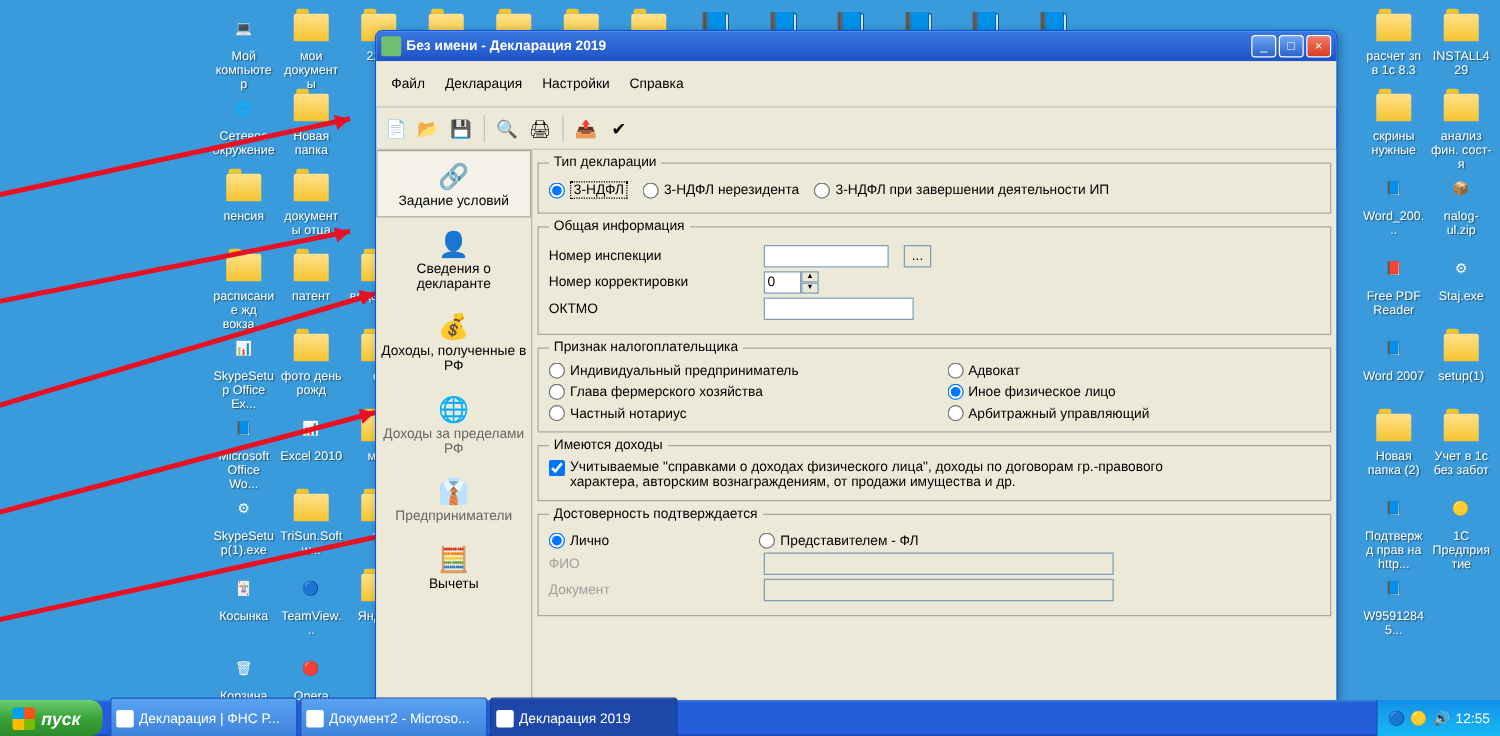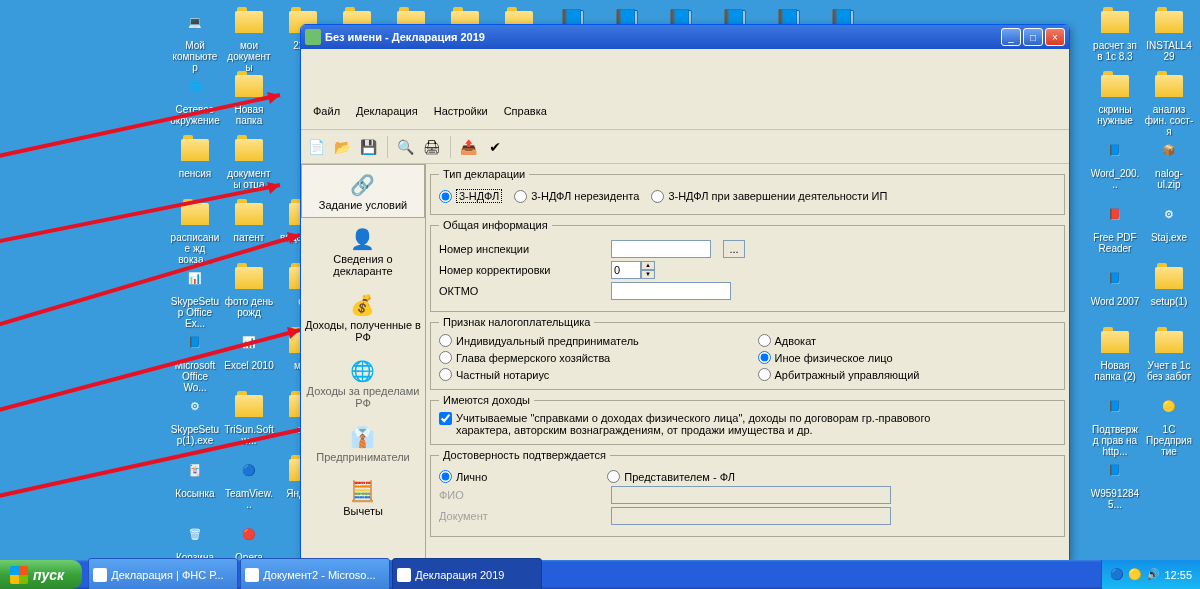--- a/index.html
+++ b/index.html
@@ -15,21 +15,21 @@
 
 
 .window { position: absolute; top: 24px; left: 300px; width: 770px; height: 538px; background: #ece9d8; border: 1px solid #0055ea; border-radius: 6px 6px 0 0; box-shadow: 2px 2px 8px rgba(0,0,0,.3); display: flex; flex-direction: column; }
 .titlebar { height: 24px; background: linear-gradient(#3b77e0,#1e52c8); color: #fff; display: flex; align-items: center; padding: 0 4px; border-radius: 5px 5px 0 0; }
 .titlebar .ticon { width: 16px; height: 16px; background: #6fbf6f; border-radius: 2px; margin-right: 4px; }
 .titlebar .ttext { flex: 1; font-weight: bold; }
 .winbtns { display: flex; gap: 2px; }
 .winbtn { width: 20px; height: 18px; background: linear-gradient(#6da6f2,#2c64cc); border: 1px solid #fff; border-radius: 3px; color: #fff; display: flex; align-items: center; justify-content: center; font-size: 10px; cursor: pointer; }
 .winbtn.close { background: linear-gradient(#f27b68,#d63c1f); }
 
-.menubar { height: 20px; background: #ece9d8; display: flex; align-items: center; padding: 18px 4px; border-bottom: 1px solid #c8c4b4; margin-top: 44px; }
+.menubar { height: 20px; background: #ece9d8; display: flex; align-items: center; padding: 18px 4px; border-bottom: 1px solid #c8c4b4; }
 .menuitem { padding: 2px 8px; cursor: pointer; }
 
 .toolbar { height: 34px; padding: 2px 4px; display: flex; align-items: center; gap: 2px; border-bottom: 1px solid #c8c4b4; }
 .tbtn { width: 24px; height: 24px; border: 1px solid transparent; display: flex; align-items: center; justify-content: center; cursor: pointer; font-size: 14px; }
 .tsep { width: 1px; height: 22px; background: #c8c4b4; margin: 0 4px; }
 
 .body { flex: 1; display: flex; min-height: 0; }
 .sidebar { width: 125px; border-right: 1px solid #aca899; background: #ece9d8; display: flex; flex-direction: column; }
 .sitem { padding: 6px 2px; text-align: center; border: 1px solid transparent; cursor: pointer; color: #666; }
 .sitem .sico { height: 28px; display: flex; align-items: center; justify-content: center; font-size: 20px; }

